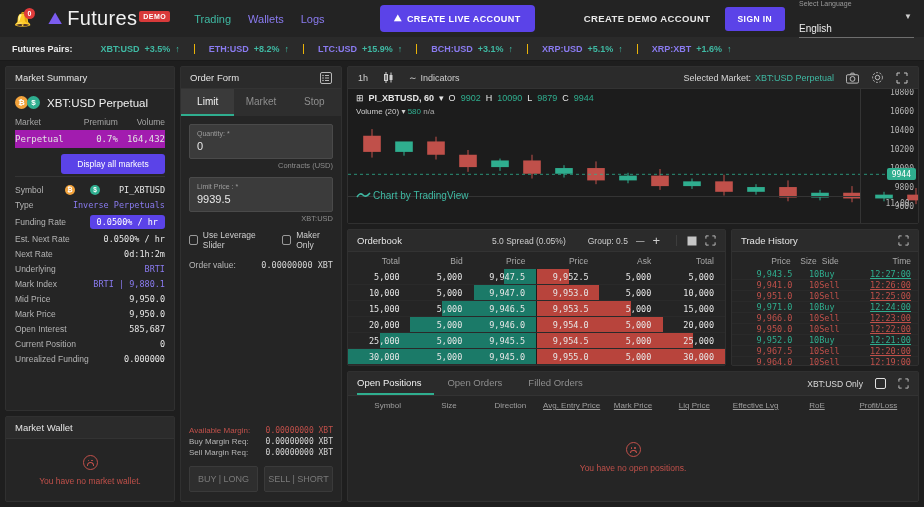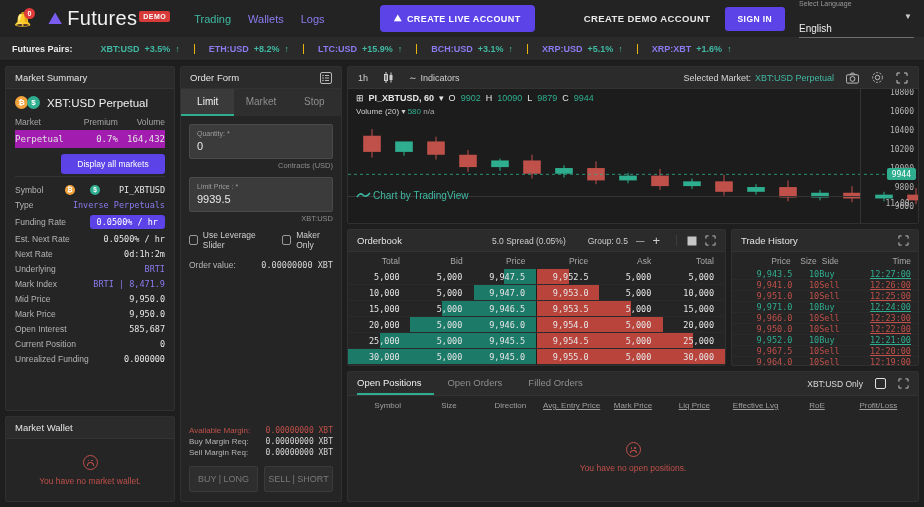--- a/index.html
+++ b/index.html
@@ -337,21 +337,21 @@
           <div class="ms-row">
             <span class="k">Next Rate</span>
             <span class="v">0d:1h:2m</span>
           </div>
           <div class="ms-row">
             <span class="k">Underlying</span>
             <span class="v purple">BRTI</span>
           </div>
           <div class="ms-row">
             <span class="k">Mark Index</span>
-            <span class="v purple">BRTI | 8,471.9</span>
+            <span class="v purple">BRTI | 9,880.1</span>
           </div>
           <div class="ms-row">
             <span class="k">Mid Price</span>
             <span class="v">9,950.0</span>
           </div>
           <div class="ms-row">
             <span class="k">Mark Price</span>
             <span class="v">9,950.0</span>
           </div>
           <div class="ms-row">

